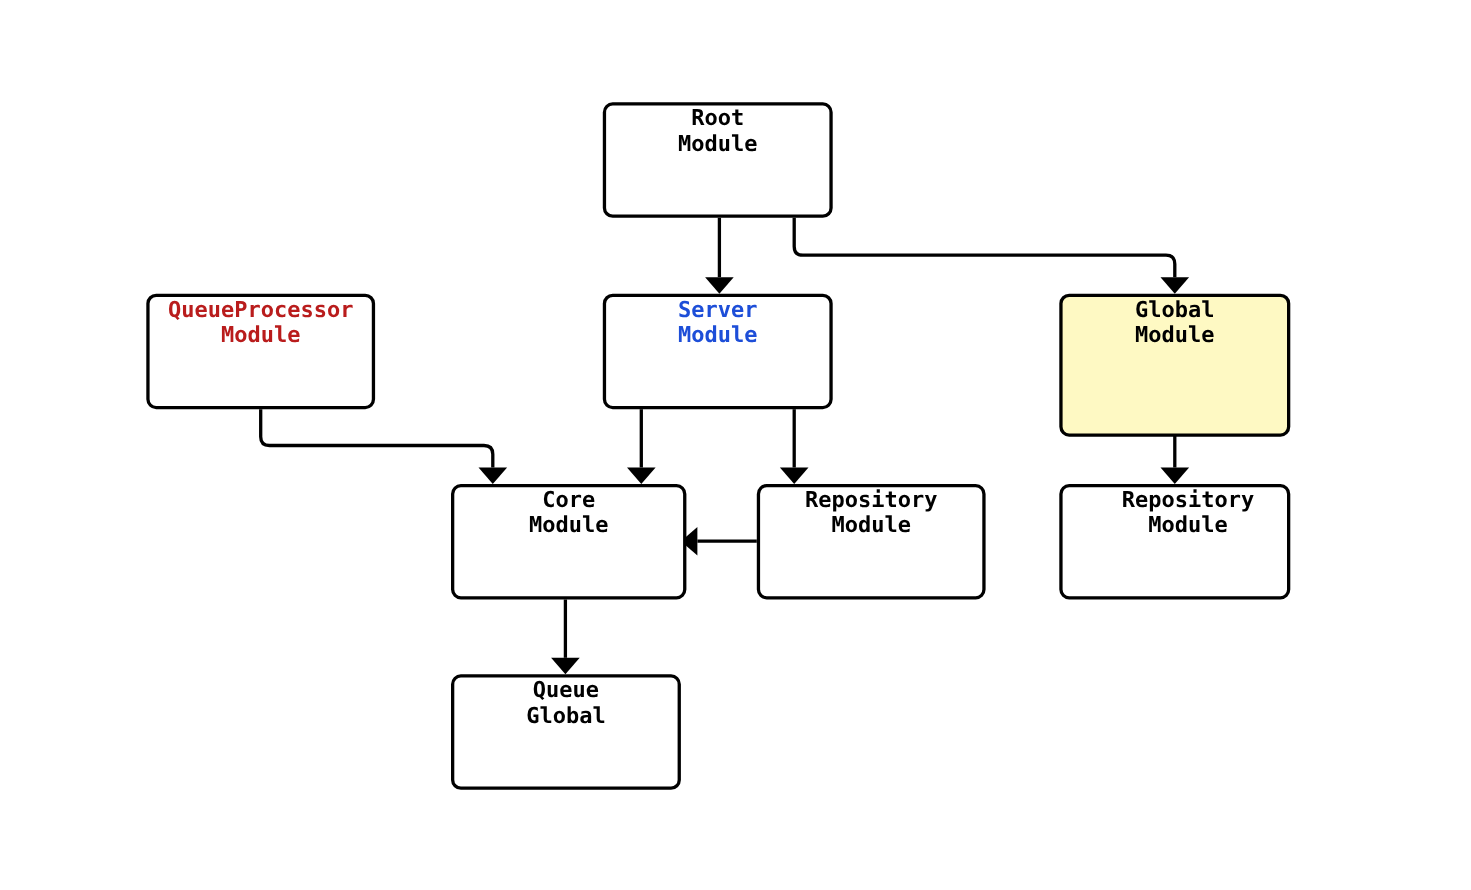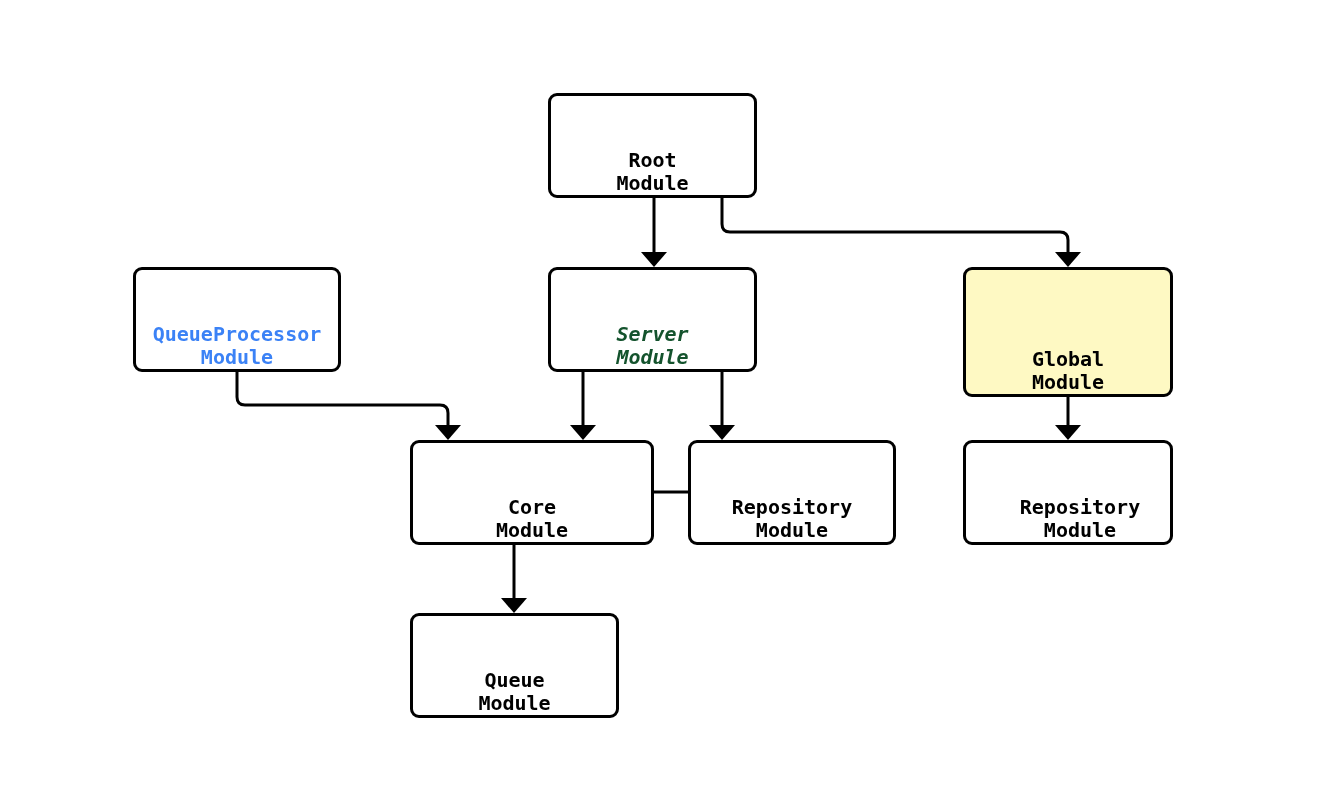--- a/index.html
+++ b/index.html
@@ -26,21 +26,21 @@
     fill: none;
     stroke-width: 3;
   }
   .node {
     position: absolute;
     box-sizing: border-box;
     border-style: solid;
     border-width: 3px;
     border-radius: 9px;
     display: flex;
-    align-items: flex-end;
+    align-items: flex-start;
     justify-content: center;
   }
   .node-label {
     font-weight: 700;
     font-size: 20px;
     line-height: 23px;
     text-align: center;
     white-space: pre-line;
     letter-spacing: 0px;
   }
@@ -66,41 +66,41 @@
       <polygon points="1068,440 1055,425 1081,425" fill="#000000"></polygon>
       <path d="M 514 545 L 514 598" class="edge-path" stroke="#000000"></path>
       <polygon points="514,613 501,598 527,598" fill="#000000"></polygon>
     </svg>
   <div>
       <div class="node" style="left: 548px; top: 93px; width: 209px; height: 105px; background: rgb(255, 255, 255); border-color: rgb(0, 0, 0);">
         <span class="node-label" style="color: rgb(0, 0, 0);">Root
 Module</span>
       </div>
       <div class="node" style="left: 133px; top: 267px; width: 208px; height: 105px; background: rgb(255, 255, 255); border-color: rgb(0, 0, 0);">
-        <span class="node-label" style="color: #3b82f6;">QueueProcessor
+        <span class="node-label" style="color: #b91c1c;">QueueProcessor
 Module</span>
       </div>
       <div class="node" style="left: 548px; top: 267px; width: 209px; height: 105px; background: rgb(255, 255, 255); border-color: rgb(0, 0, 0);">
-        <span class="node-label" style="color: #14532d; font-style: italic;">Server
+        <span class="node-label" style="color: #1d4ed8;">Server
 Module</span>
       </div>
       <div class="node" style="left: 963px; top: 267px; width: 210px; height: 130px; background: #fef9c3; border-color: rgb(0, 0, 0);">
         <span class="node-label" style="color: rgb(0, 0, 0);">Global
 Module</span>
       </div>
-      <div class="node" style="left: 410px; top: 440px; width: 244px; height: 105px; background: rgb(255, 255, 255); border-color: rgb(0, 0, 0);">
+      <div class="node" style="left: 410px; top: 440px; width: 214px; height: 105px; background: rgb(255, 255, 255); border-color: rgb(0, 0, 0);">
         <span class="node-label" style="color: rgb(0, 0, 0);">Core
 Module</span>
       </div>
       <div class="node" style="left: 688px; top: 440px; width: 208px; height: 105px; background: rgb(255, 255, 255); border-color: rgb(0, 0, 0);">
         <span class="node-label" style="color: rgb(0, 0, 0);">Repository
 Module</span>
       </div>
       <div class="node" style="left: 963px; top: 440px; width: 210px; height: 105px; background: rgb(255, 255, 255); border-color: rgb(0, 0, 0); padding-left: 24px;">
         <span class="node-label" style="color: rgb(0, 0, 0);">Repository
 Module</span>
       </div>
       <div class="node" style="left: 410px; top: 613px; width: 209px; height: 105px; background: rgb(255, 255, 255); border-color: rgb(0, 0, 0);">
         <span class="node-label" style="color: rgb(0, 0, 0);">Queue
-Module</span>
+Global</span>
       </div>
     </div>
 </div>
 
 </body></html>

